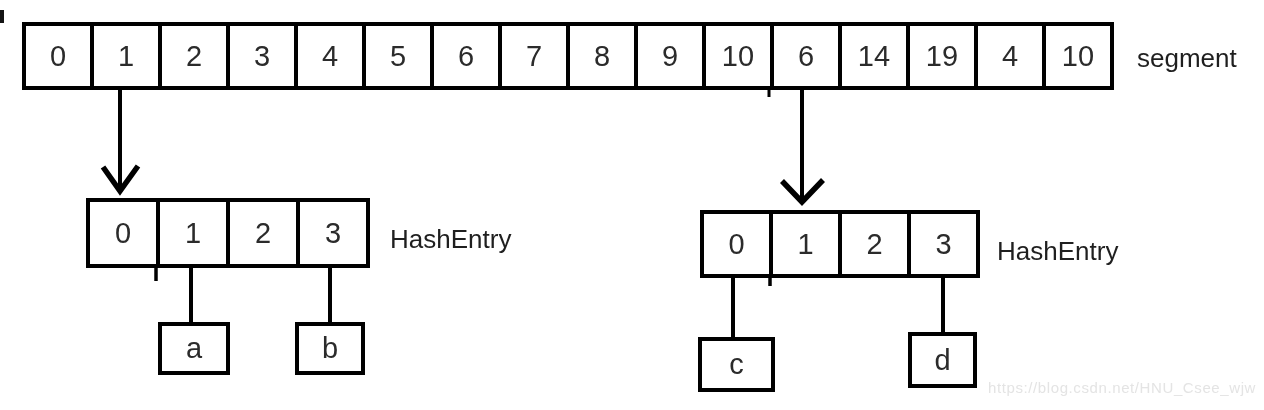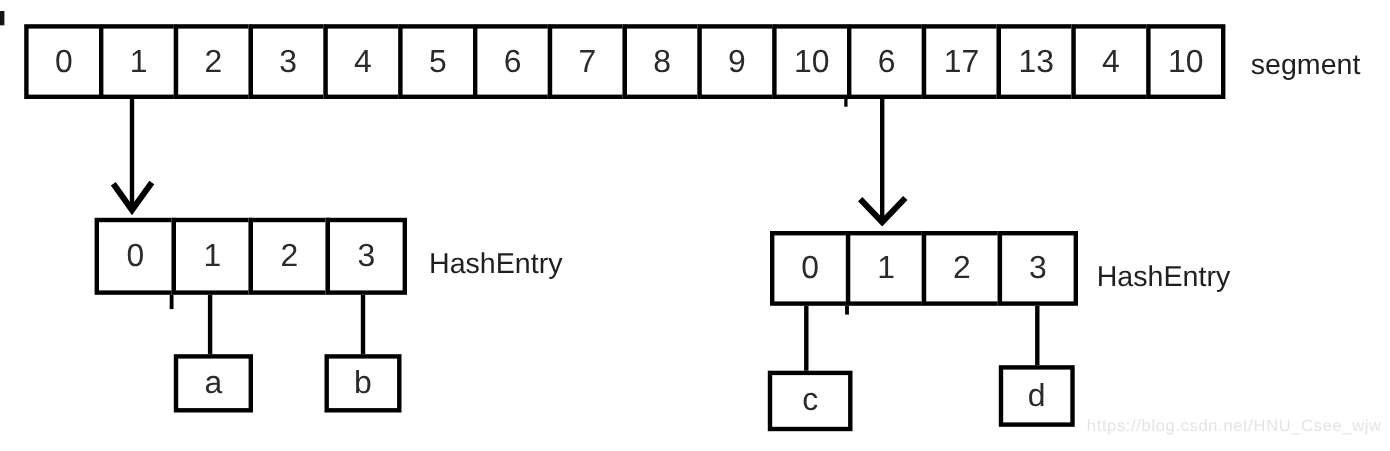--- a/index.html
+++ b/index.html
@@ -91,22 +91,22 @@
     <div class="cell seg-cell">2</div>
     <div class="cell seg-cell">3</div>
     <div class="cell seg-cell">4</div>
     <div class="cell seg-cell">5</div>
     <div class="cell seg-cell">6</div>
     <div class="cell seg-cell">7</div>
     <div class="cell seg-cell">8</div>
     <div class="cell seg-cell">9</div>
     <div class="cell seg-cell">10</div>
     <div class="cell seg-cell">6</div>
-    <div class="cell seg-cell">17</div>
-    <div class="cell seg-cell">13</div>
+    <div class="cell seg-cell">14</div>
+    <div class="cell seg-cell">19</div>
     <div class="cell seg-cell">4</div>
     <div class="cell seg-cell">10</div>
   </div>
   <div class="lbl" style="left:1137px; top:43px;">segment</div>
 
   <div class="row" style="left:86px; top:198px;">
     <div class="cell hel-cell">0</div>
     <div class="cell hel-cell">1</div>
     <div class="cell hel-cell">2</div>
     <div class="cell hel-cell">3</div>

